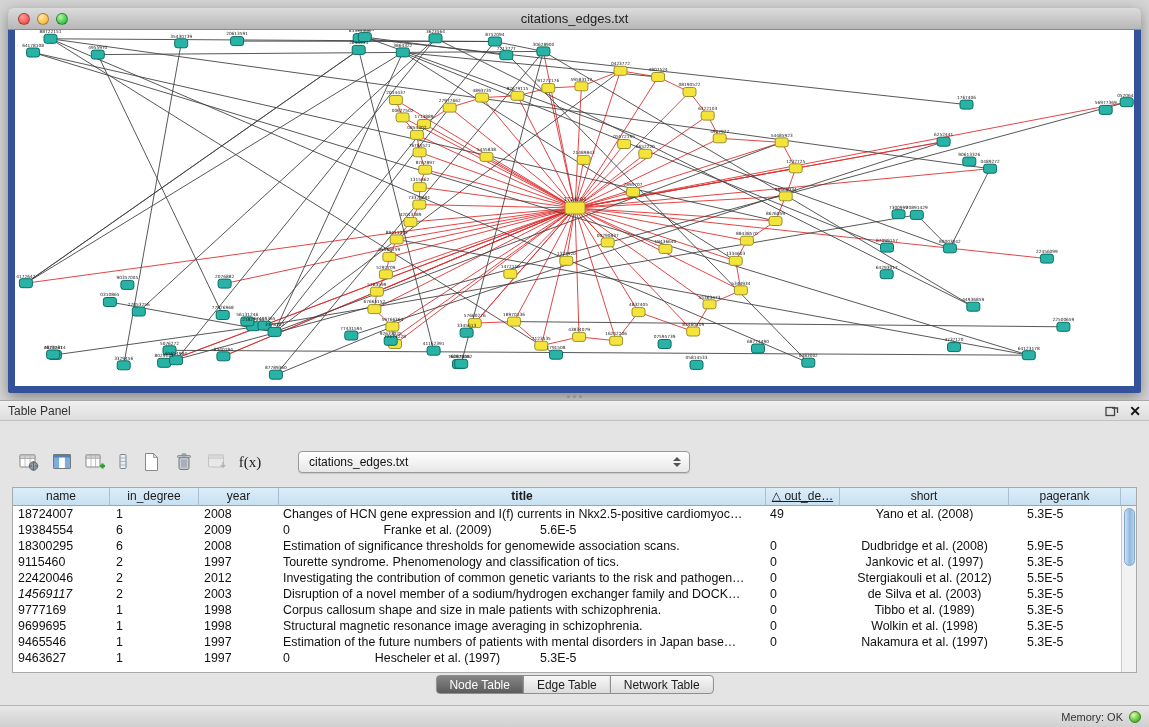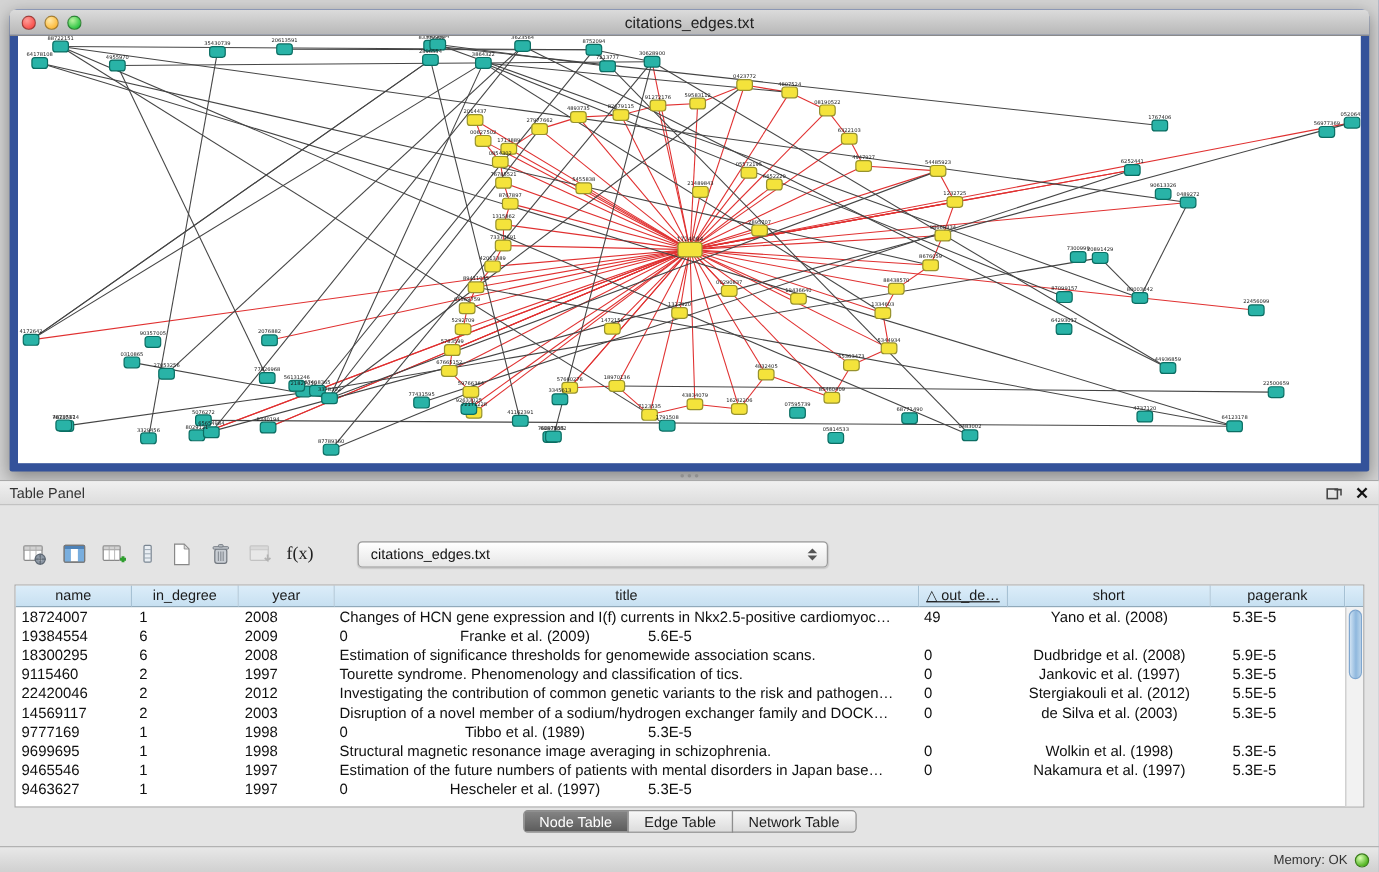--- a/index.html
+++ b/index.html
@@ -624,21 +624,21 @@
           <b class="down"></b>
         </span>
     </div>
   </div>
 
   <div class="table-wrap">
     <div class="thead" id="thead">
         <div class="th" style="width: 97px;">name</div>
         <div class="th" style="width: 89px;">in_degree</div>
         <div class="th" style="width: 80px;">year</div>
-        <div class="th" style="width: 487px;">title</div>
+        <div class="th" style="width: 487px; font-weight: bold;">title</div>
         <div class="th" style="width: 74px; text-decoration: underline;">△ out_de…</div>
         <div class="th" style="width: 169px;">short</div>
         <div class="th" style="width: 112px;">pagerank</div>
         <div class="th filler"></div>
       </div>
     <div class="tbody" id="tbody">
         <div class="tr">
           <div class="td td-name" style="width: 97px;">18724007</div>
           <div class="td td-in_degree" style="width: 89px;">1</div>
           <div class="td td-year" style="width: 80px;">2008</div>
@@ -676,32 +676,33 @@
         <div class="tr">
           <div class="td td-name" style="width: 97px;">22420046</div>
           <div class="td td-in_degree" style="width: 89px;">2</div>
           <div class="td td-year" style="width: 80px;">2012</div>
           <div class="td td-title" style="width: 487px;">Investigating the contribution of common genetic variants to the risk and pathogen…</div>
           <div class="td td-out_degree" style="width: 74px;">0</div>
           <div class="td td-short" style="width: 169px;">Stergiakouli et al. (2012)</div>
           <div class="td td-pagerank" style="width: 112px;">5.5E-5</div>
         </div>
         <div class="tr">
-          <div class="td td-name" style="width: 97px;">14569117</div>
+          <div class="td td-name" style="width: 97px; font-style: italic;">14569117</div>
           <div class="td td-in_degree" style="width: 89px;">2</div>
           <div class="td td-year" style="width: 80px;">2003</div>
           <div class="td td-title" style="width: 487px;">Disruption of a novel member of a sodium/hydrogen exchanger family and DOCK…</div>
           <div class="td td-out_degree" style="width: 74px;">0</div>
           <div class="td td-short" style="width: 169px;">de Silva et al. (2003)</div>
           <div class="td td-pagerank" style="width: 112px;">5.3E-5</div>
         </div>
         <div class="tr">
           <div class="td td-name" style="width: 97px;">9777169</div>
           <div class="td td-in_degree" style="width: 89px;">1</div>
           <div class="td td-year" style="width: 80px;">1998</div>
+          <div class="td td-title" style="width: 487px;">Corpus callosum shape and size in male patients with schizophrenia.</div>
           <div class="td td-out_degree" style="width: 74px;">0</div>
           <div class="td td-short" style="width: 169px;">Tibbo et al. (1989)</div>
           <div class="td td-pagerank" style="width: 112px;">5.3E-5</div>
         </div>
         <div class="tr">
           <div class="td td-name" style="width: 97px;">9699695</div>
           <div class="td td-in_degree" style="width: 89px;">1</div>
           <div class="td td-year" style="width: 80px;">1998</div>
           <div class="td td-title" style="width: 487px;">Structural magnetic resonance image averaging in schizophrenia.</div>
           <div class="td td-out_degree" style="width: 74px;">0</div>

